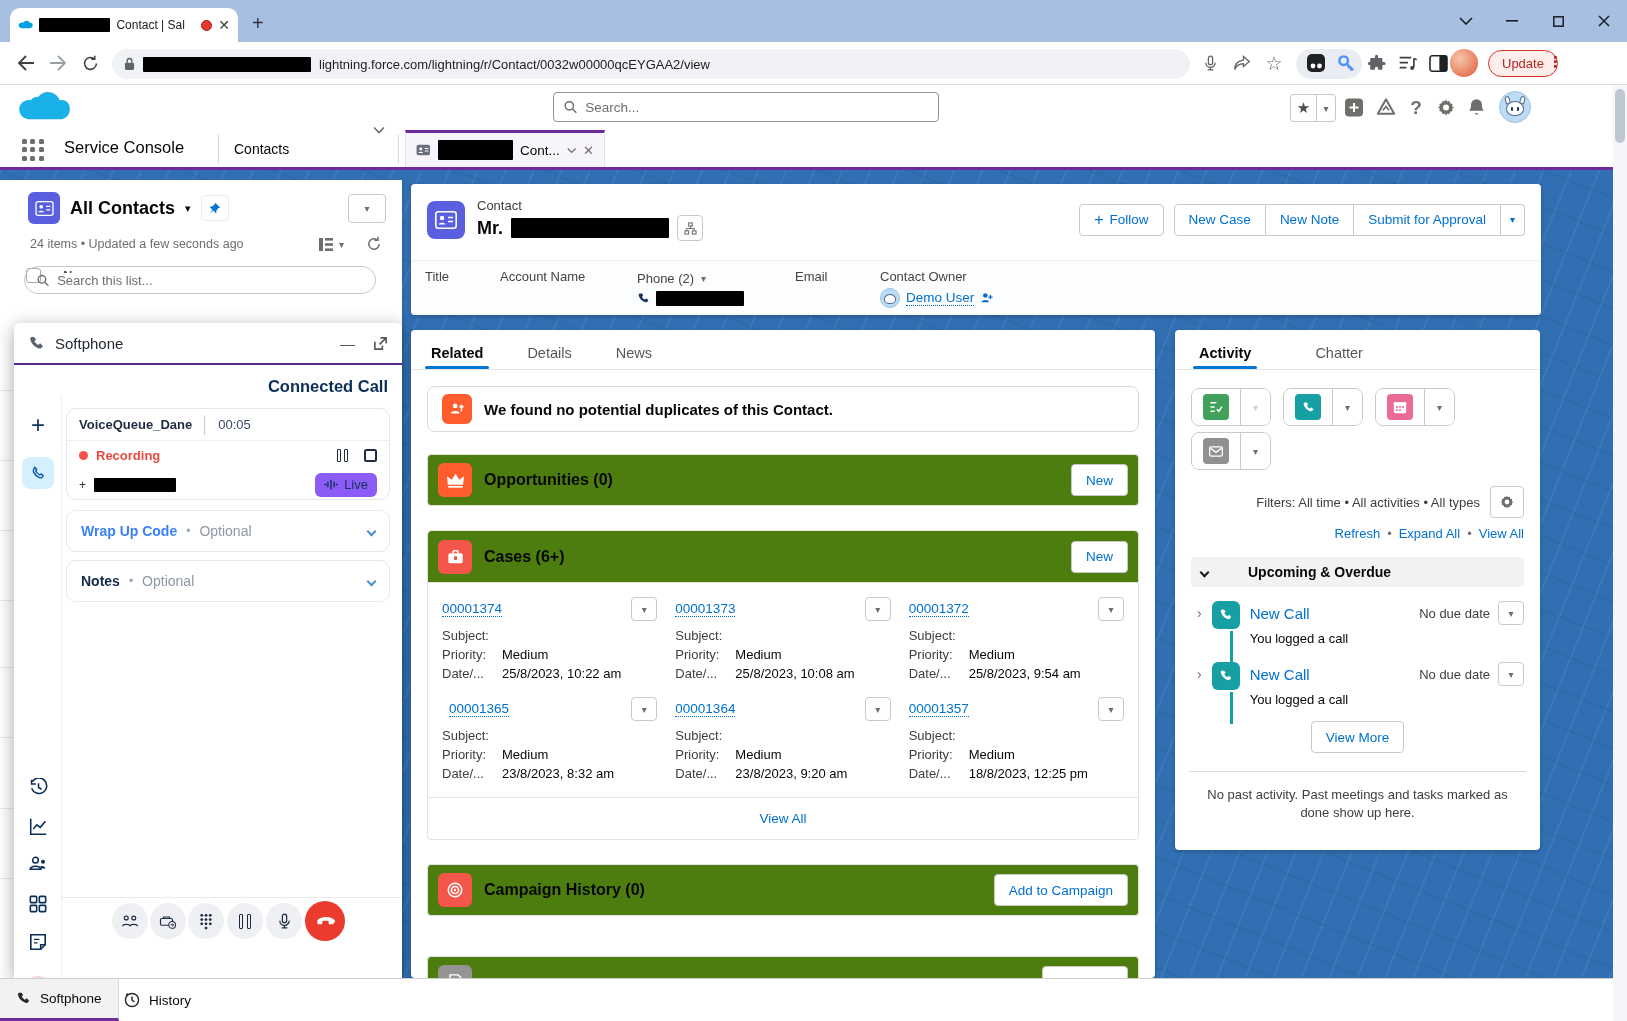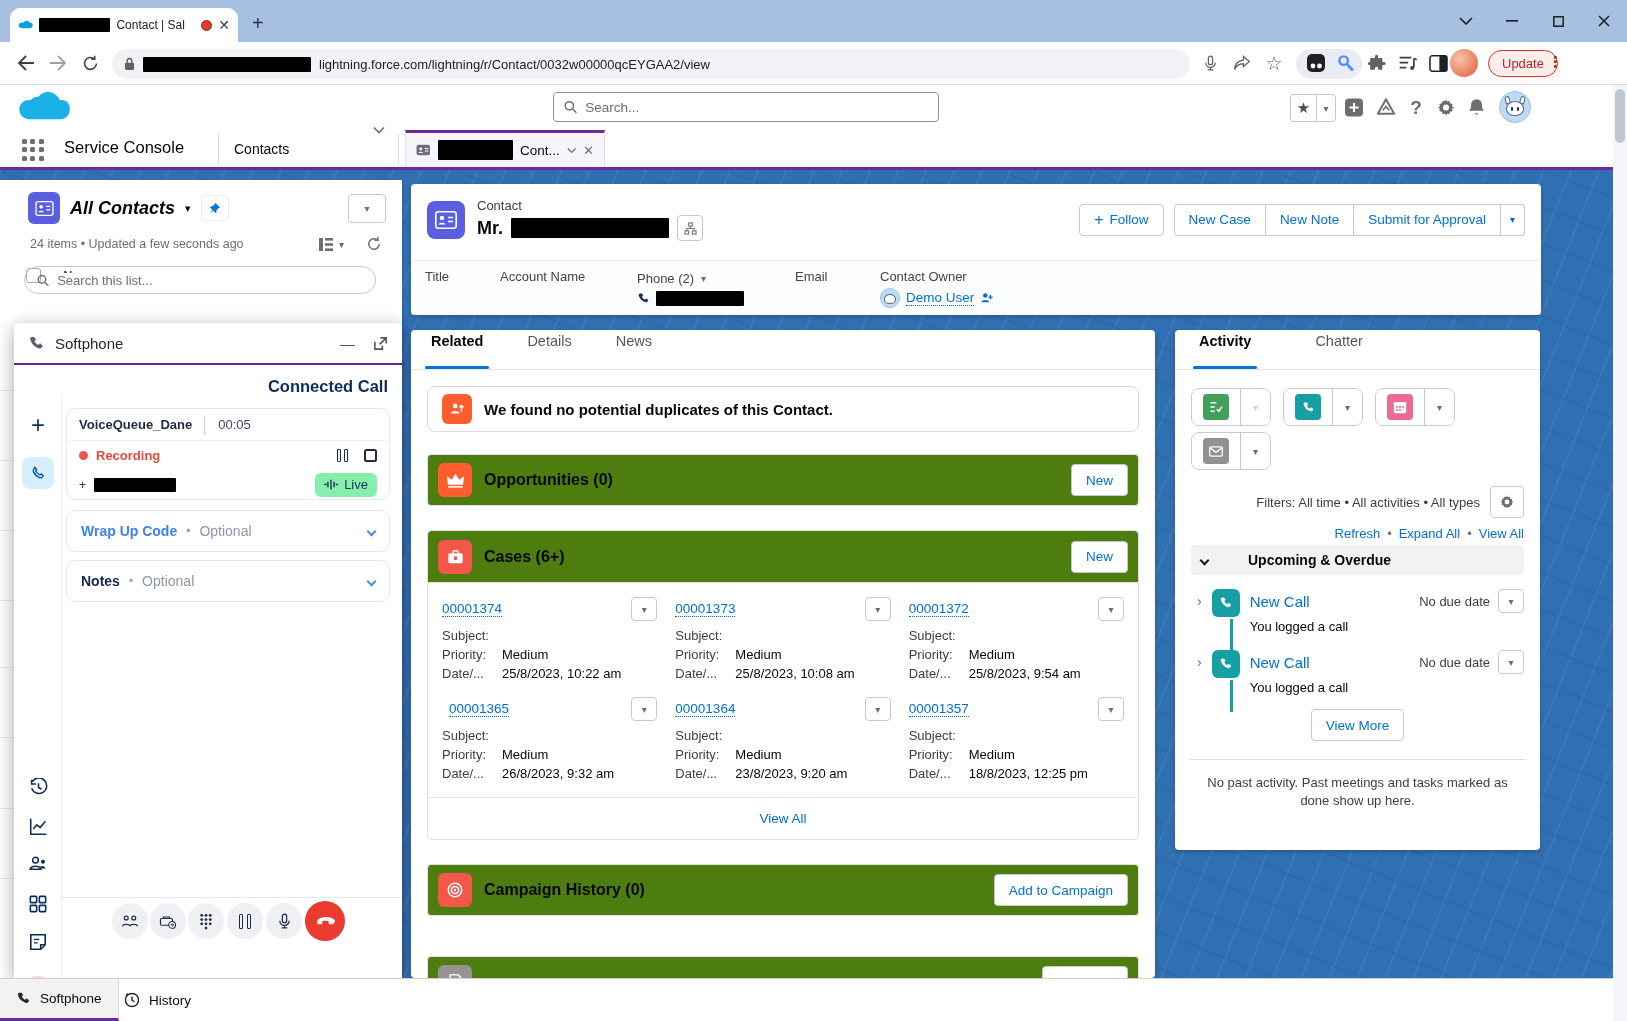--- a/index.html
+++ b/index.html
@@ -90,30 +90,30 @@
   #softphone { left:14px; top:153px; width:388px; height:655px; background:#fff; border-radius:6px 6px 0 0; box-shadow:0 4px 18px rgba(0,0,0,.35); }
   .sp-hd { height:40px; display:flex; align-items:center; padding:0 14px; gap:10px; }
   .sp-title { font-size:15px; color:#222a35; }
   .sp-accent { height:2px; background:#5a2d8f; }
   .sp-status { text-align:right; padding:12px 14px 0 0; font-size:16.5px; font-weight:bold; color:#0b2e59; }
   .sp-rail { position:absolute; left:0; top:72px; bottom:0; width:48px; border-right:1px solid #eef0f2; }
   .rail-ic { position:absolute; left:0; width:48px; display:flex; justify-content:center; color:#0b2e59; cursor:pointer; }
   .rail-active { left:8px; width:32px; height:32px; background:#d6effc; border-radius:8px; align-items:center; color:#0b5cab; }
   .sp-card { position:absolute; left:52px; width:324px; border:1px solid #e4e7eb; border-radius:10px; background:#fff; }
   .sp-row { display:flex; align-items:center; padding:0 12px; gap:8px; }
-  .live-badge { display:inline-flex; align-items:center; gap:6px; height:24px; padding:0 9px; border-radius:6px; background:#86efac; color:#16325c; font-size:13px; }
+  .live-badge { display:inline-flex; align-items:center; gap:6px; height:24px; padding:0 9px; border-radius:6px; background:#8b5cf6; color:#16325c; font-size:13px; }
   .opt-card { position:absolute; left:52px; width:324px; height:42px; border:1px solid #e4e7eb; border-radius:10px; display:flex; align-items:center; padding:0 14px; gap:9px; background:#fff; cursor:pointer; }
   .ctl-btn { position:absolute; width:36px; height:36px; border-radius:50%; background:#eef0f3; display:flex; align-items:center; justify-content:center; color:#1f2a44; cursor:pointer; }
   .dm-avatar { position:absolute; left:8px; top:581px; width:32px; height:32px; border-radius:50%; background:#f8d3e5; color:#973a63; font-size:11px; font-weight:bold; display:flex; align-items:center; justify-content:center; cursor:pointer; }
   .dm-dot { position:absolute; right:-2px; bottom:-1px; width:11px; height:11px; border-radius:50%; background:#e5352c; border:2px solid #fff; }
 
   
   #maincard { left:411px; top:160px; width:744px; height:648px; overflow:hidden; }
   .tabsrow { height:40px; border-bottom:1px solid #e5e5e5; display:flex; align-items:flex-end; padding:0 20px; gap:44px; }
-  .tab { font-size:14.5px; color:#54585d; padding-bottom:20px; cursor:pointer; position:relative; }
+  .tab { font-size:14.5px; color:#54585d; padding-bottom:8px; cursor:pointer; position:relative; }
   .tab.active { font-weight:bold; color:#080707; }
   .tab.active::after { content:""; position:absolute; left:-6px; right:-6px; bottom:0; height:3px; background:#0176d3; border-radius:2px; }
   .main-body { padding:16px; }
   .alertbox { border:1px solid #d9d9d9; border-radius:8px; padding:7px 14px; display:flex; align-items:center; gap:12px; }
   .rl-header { height:52px; background:#4d7c0f; border:1px solid #e2e2e2; border-radius:4px; display:flex; align-items:center; padding:0 10px; gap:12px; }
   .rl-title { font-size:16px; font-weight:bold; color:#080707; }
   .rl-icon { width:34px; height:34px; border-radius:6px; display:flex; align-items:center; justify-content:center; color:#fff; flex:none; }
   .cases-wrap { border:1px solid #e2e2e2; border-radius:4px; margin-top:24px; }
   .cases-wrap .rl-header { border:none; border-bottom:1px solid #e2e2e2; border-radius:4px 4px 0 0; }
   .case-grid { display:grid; grid-template-columns:1fr 1fr 1fr; gap:14px 18px; padding:14px; }
@@ -420,21 +420,21 @@
         <svg width="14" height="12" viewBox="0 0 16 14" style="color:#0070d2;">
             <circle cx="6" cy="4" r="2.6" fill="currentColor"></circle>
             <path d="M1.5 12c.7-3.4 8.3-3.4 9 0z" fill="currentColor"></path>
             <path d="M12 3.5v5M9.5 6h5" stroke="currentColor" stroke-width="1.5"></path>
           </svg>
       </span>
     </div>
   </div>
 
   <div class="abs" id="leftpanel">
-    <div class="flex" style="padding:12px 16px 0 28px; gap:10px;font-style:italic;">
+    <div class="flex" style="padding:12px 16px 0 28px; gap:10px;">
       <div class="ent-icon" style="width:32px; height:32px; border-radius:6px;">
         <svg width="19" height="15" viewBox="0 0 22 18">
             <rect x="0.8" y="0.8" width="20.4" height="16.4" rx="2.5" fill="none" stroke="#fff" stroke-width="1.6"></rect>
             <circle cx="7" cy="7" r="2.2" fill="#fff"></circle>
             <path d="M3.5 13.5c.6-2.4 6.4-2.4 7 0z" fill="#fff"></path>
             <path d="M13 6.5h5M13 10.5h5" stroke="#fff" stroke-width="1.5"></path>
           </svg>
       </div>
       <span style="font-size:18px; font-weight:bold; color:#080707;">All Contacts</span>
       <span class="caret" style="color:#080707; font-size:11px;">▾</span>
@@ -756,21 +756,21 @@
             <div class="case-line">
                 <span class="lbl">Subject:</span>
                 <span class="val"></span>
               </div>
             <div class="case-line">
                 <span class="lbl">Priority:</span>
                 <span class="val">Medium</span>
               </div>
             <div class="case-line">
                 <span class="lbl">Date/...</span>
-                <span class="val">26/8/2023, 9:32 am</span>
+                <span class="val">23/8/2023, 8:32 am</span>
               </div>
           </div>
           <div class="case-cell">
             <div class="num-row">
                 <a class="link dotted" style="font-size:13.5px;">00001364</a>
                 <span class="icon-sq mini-caret">
                   <span class="caret">▾</span>
                 </span>
               </div>
             <div class="case-line">
@@ -919,21 +919,21 @@
         </span>
       </div>
       <div class="flex" style="margin-top:8px; justify-content:flex-end; gap:7px; font-size:13px;">
         <a class="link">Refresh</a>
         <span style="color:#747474;">•</span>
         <a class="link">Expand All</a>
         <span style="color:#747474;">•</span>
         <a class="link">View All</a>
       </div>
     </div>
-    <div class="sec-hd" style="margin-top:4px;gap:40px;">
+    <div class="sec-hd" style="margin-top:16px;gap:40px;">
       <span class="chv" style="color:#181818;"></span>
       <span style="font-size:14px; font-weight:bold; color:#080707;">Upcoming &amp; Overdue</span>
     </div>
 
     <div class="tl-item" style="margin-top:14px;">
       <span style="color:#747474; font-size:14px; margin-top:4px;">›</span>
       <span class="tl-icon">
           <svg width="14" height="14" viewBox="0 0 24 24">
             <path fill="#fff" d="M6.6 2.8c.5-.5 1.3-.5 1.8 0l2.4 2.4c.5.5.5 1.3 0 1.8L9.5 8.3c-.3.3-.3.7-.1 1 1 1.9 2.6 3.5 4.5 4.5.3.2.8.1 1-.1l1.3-1.3c.5-.5 1.3-.5 1.8 0l2.4 2.4c.5.5.5 1.3 0 1.8l-1.6 1.6c-.8.8-2 1.1-3.1.8-3.1-.9-5.9-2.6-8.2-4.9S4 9.2 3.1 6.1c-.3-1.1 0-2.3.8-3.1l2.7-.2z"></path>
           </svg>

